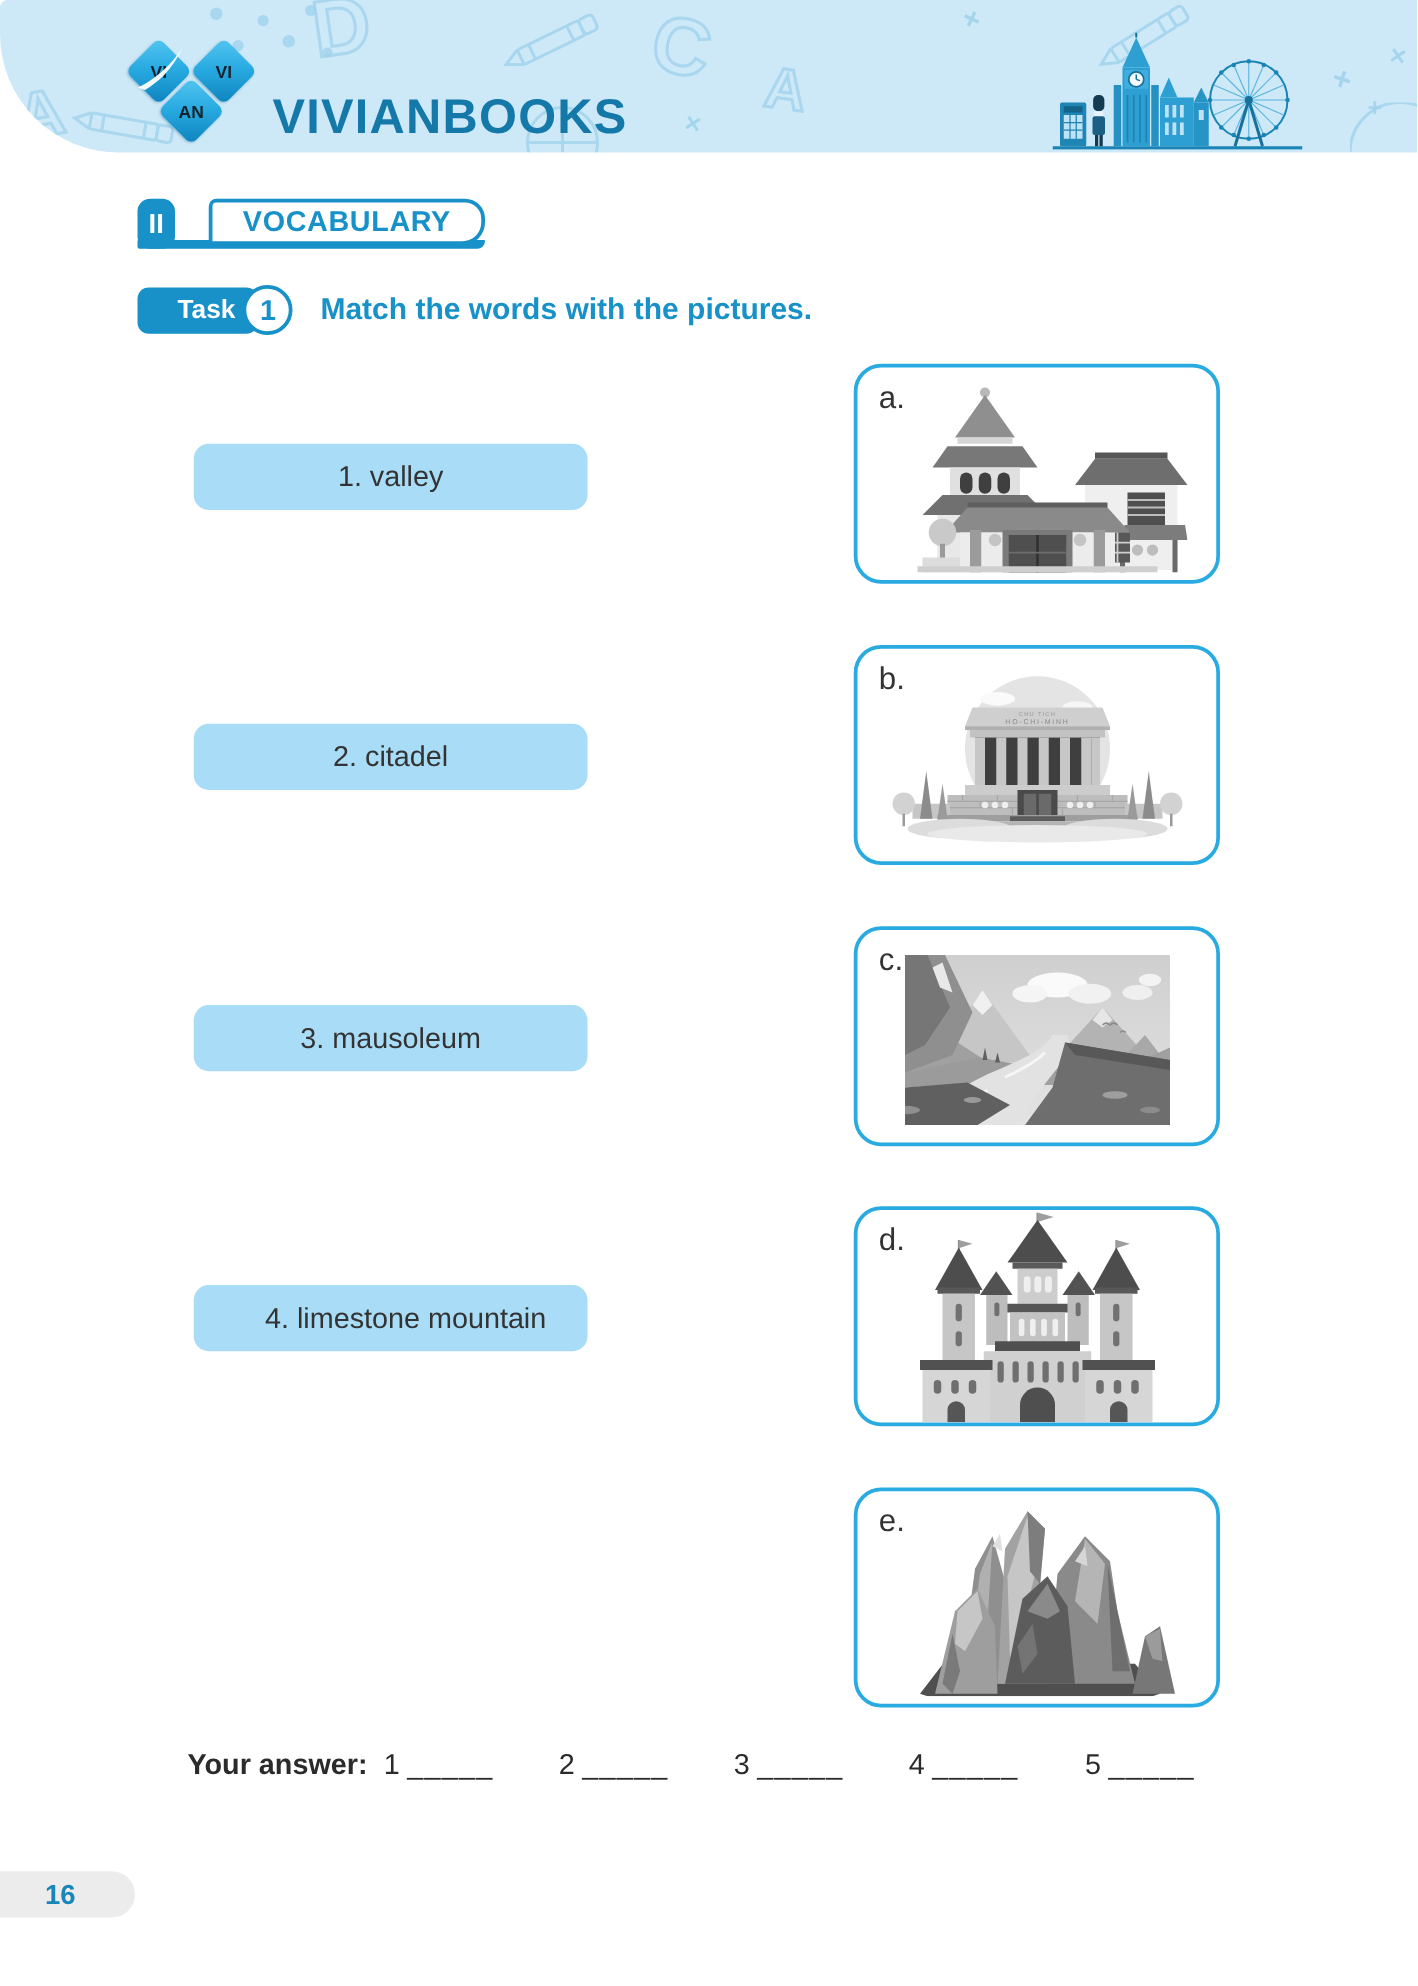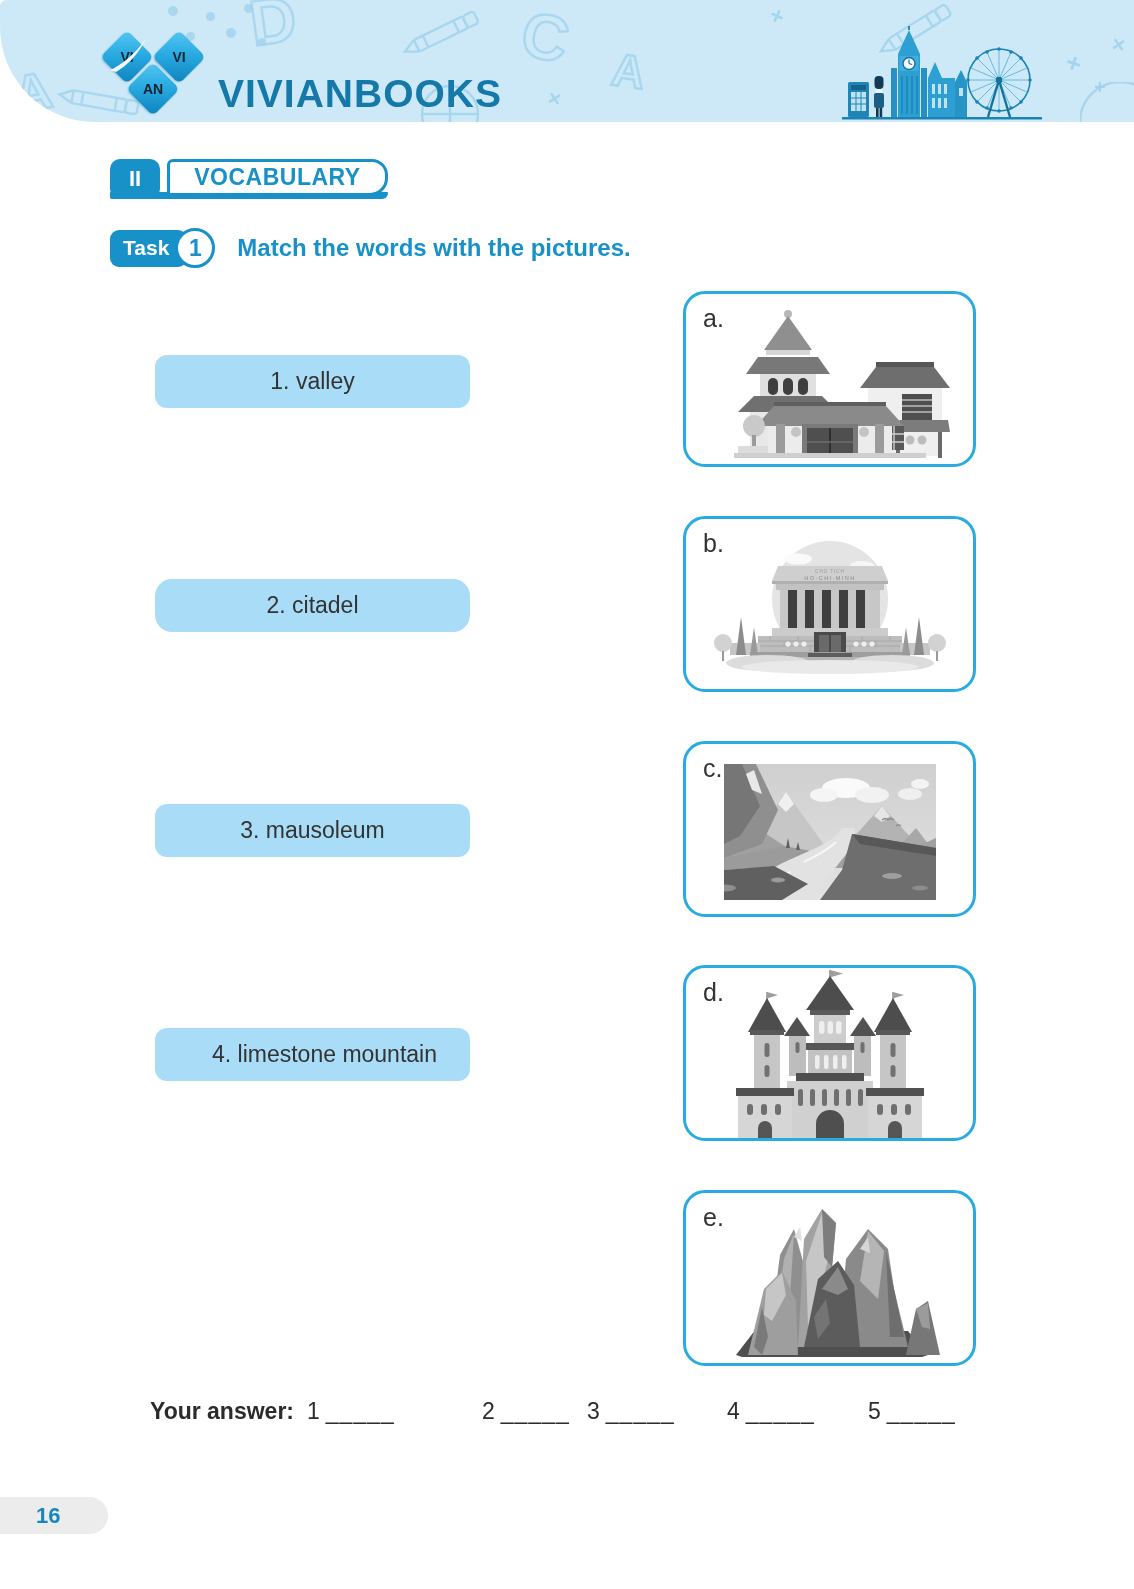--- a/index.html
+++ b/index.html
@@ -38,57 +38,57 @@
   .d3{left:32px;top:40px;}
   .swoosh{position:absolute;left:4px;top:6px;z-index:2;}
   .brand-title{position:absolute;left:218px;top:72px;font-size:39px;font-weight:bold;
                color:var(--brand);letter-spacing:1px;}
   .skyline{position:absolute;left:842px;top:26px;}
 
   
   .section-badge{position:absolute;left:110px;top:159px;width:278px;height:40px;}
   .sec-underline{position:absolute;left:0;right:0;bottom:0;height:7px;background:var(--blue);
                  border-radius:2px 2px 14px 4px;}
-  .sec-ii{position:absolute;left:0;top:0;width:50px;height:40px;background:var(--blue);
+  .sec-ii{position:absolute;left:0;top:0;width:30px;height:40px;background:var(--blue);
           border-radius:10px;display:flex;align-items:center;justify-content:center;
           color:#fff;font-weight:bold;font-size:22px;}
   .sec-box{position:absolute;left:57px;right:0;top:0;height:37px;background:#fff;
            border:3px solid var(--blue);border-radius:6px 16px 18px 2px;display:flex;
            align-items:center;justify-content:center;color:var(--blue);font-weight:bold;
            font-size:23px;letter-spacing:.5px;}
 
   
   .task-row{position:absolute;left:110px;top:228px;display:flex;align-items:center;}
   .task-pill{background:var(--blue);color:#fff;font-weight:bold;font-size:21px;
-             padding:6px 18px 7px 13px;border-radius:9px;}
+             padding:6px 18px 7px 32px;border-radius:9px;}
   .task-circle{width:40px;height:40px;border-radius:50%;background:#fff;
                border:3.5px solid var(--blue);margin-left:-12px;display:flex;align-items:center;
                justify-content:center;color:var(--blue);font-weight:bold;font-size:23px;z-index:2;}
   .task-instruction{margin-left:22px;color:var(--blue);font-weight:bold;font-size:24px;}
 
   
   .word-box{position:absolute;left:155px;width:315px;height:53px;background:var(--box-blue);
             border-radius:12px;display:flex;align-items:center;justify-content:center;
             color:var(--dark);font-size:23px;}
-  .w1{top:355px;} .w2{top:579px;border-radius:17px;} .w3{top:804px;} .w4{top:1028px;padding-left:24px;} .w5{top:1253px;}
+  .w1{top:355px;} .w2{top:579px;} .w3{top:804px;} .w4{top:1028px;padding-left:24px;} .w5{top:1253px;}
 
   
   .card{position:absolute;left:683px;width:293px;height:176px;background:#fff;
         border:3px solid var(--border-blue);border-radius:22px;overflow:hidden;}
   .ca{top:291px;} .cb{top:516px;} .cc{top:741px;} .cd{top:965px;} .ce{top:1190px;}
   .card-letter{position:absolute;left:17px;top:10px;font-size:25px;color:var(--dark);z-index:3;}
   .illu{position:absolute;left:50%;transform:translateX(-50%);}
   .illu-bottom{bottom:6px;}
   .illu-c{top:20px;}
 
   
   .answer-label{position:absolute;left:150px;top:1398px;font-size:23px;font-weight:bold;color:#2b2b2b;}
   .answer-slot{position:absolute;top:1398px;font-size:23px;color:#2b2b2b;}
   .answer-slot .blank{margin-left:6px;letter-spacing:1px;}
-  .s1{left:307px;} .s2{left:447px;margin-left:35px;} .s3{left:587px;} .s4{left:727px;} .s5{left:868px;}
+  .s1{left:307px;} .s2{left:447px;} .s3{left:587px;} .s4{left:727px;} .s5{left:868px;}
 
   
   .page-pill{position:absolute;left:0;top:1497px;width:108px;height:37px;background:#ececec;
              border-radius:0 19px 19px 0;display:flex;align-items:center;padding-left:36px;}
   .page-pill span{font-size:22px;font-weight:bold;color:#1886b9;}
 </style>
 </head>
 <body>
 
 <div class="page">

